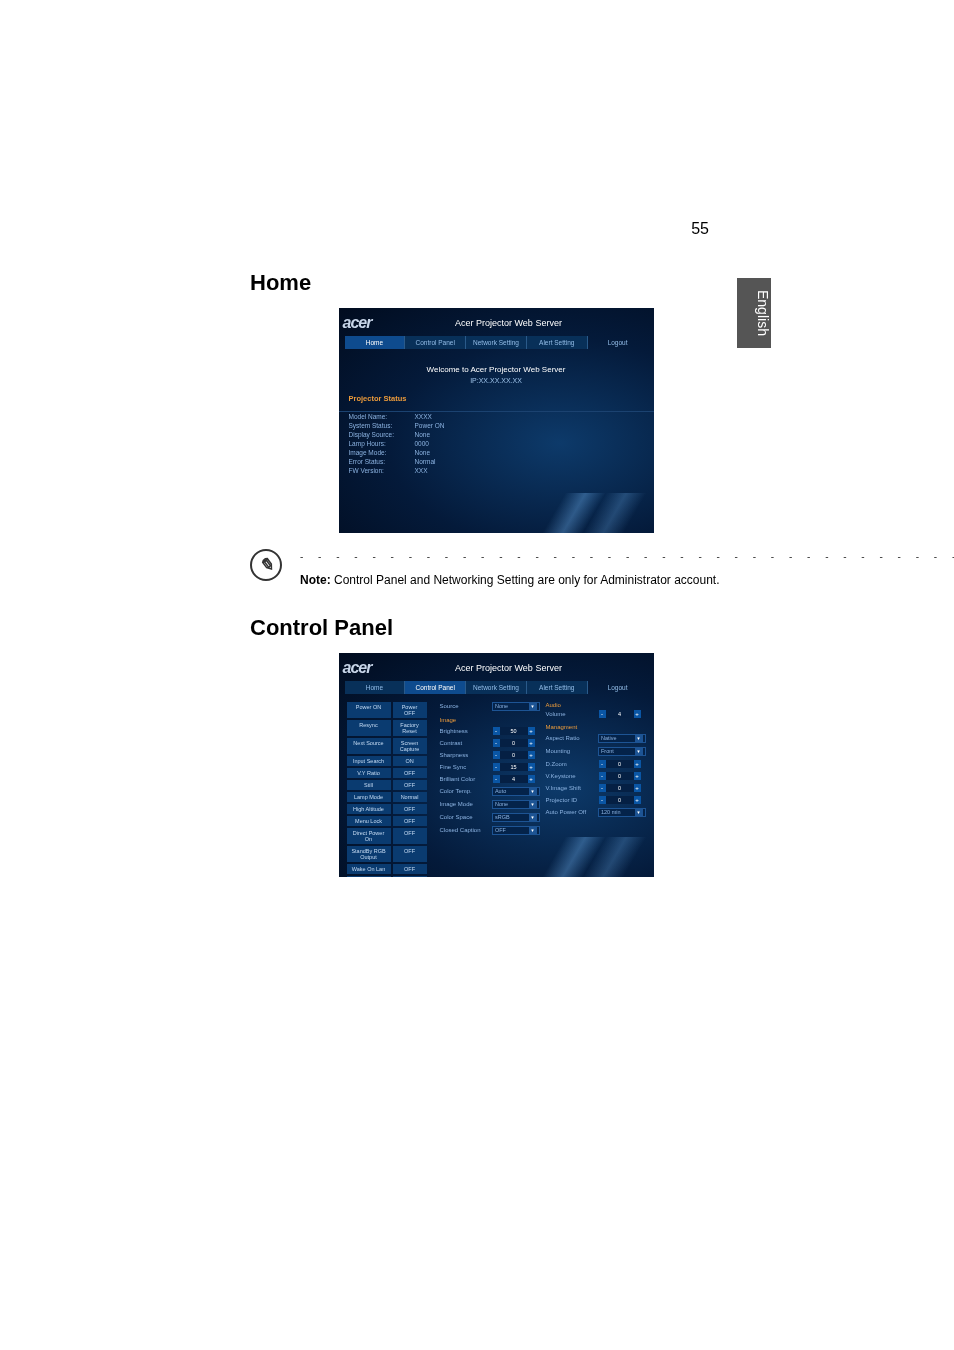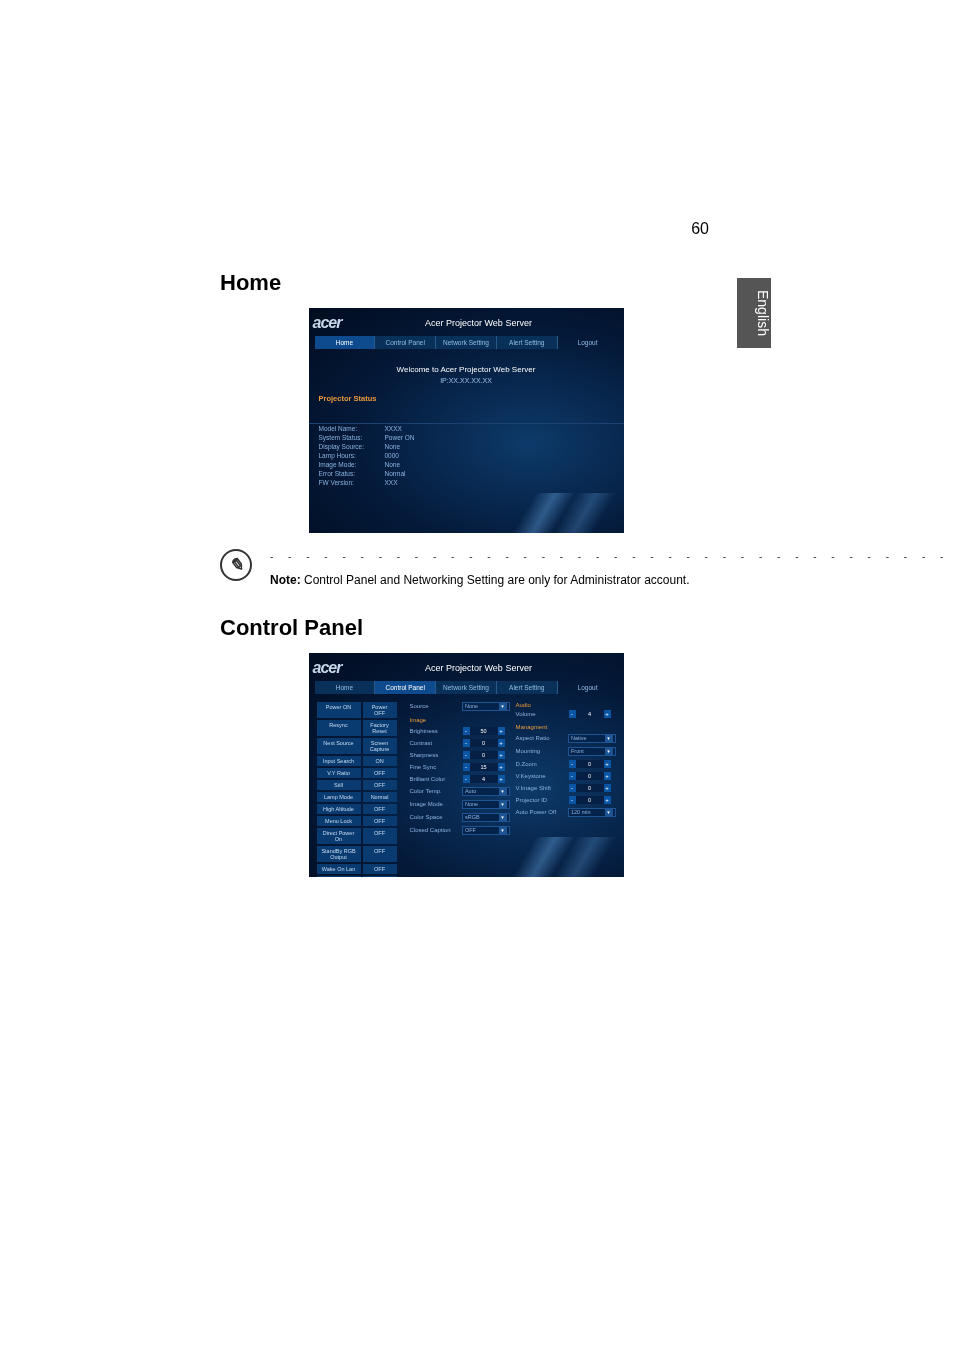--- a/index.html
+++ b/index.html
@@ -26,21 +26,21 @@
     background: #555;
     color: #fff;
     font-size: 14px;
     writing-mode: vertical-rl;
     text-align: center;
     padding: 8px 0;
   }
   .content {
     position: absolute;
     top: 270px;
-    left: 220px;
+    left: 250px;
     width: 492px;
   }
   h2.section-title {
     font-size: 22px;
     font-weight: bold;
     color: #000;
     margin-bottom: 12px;
   }
   p.body-text {
     font-size: 13px;
@@ -106,21 +106,21 @@
   .ip {
     text-align: center;
     font-size: 7px;
     color: #9cc1e8;
     margin: 3px 0 10px 0;
   }
   .ps-title {
     color: #ea9a3b;
     font-weight: bold;
     font-size: 7.5px;
-    padding: 0 10px 20px 10px;
+    padding: 0 10px 8px 10px;
     border-bottom: 1px solid #1b4270;
     margin-bottom: 0;
   }
   .status-row {
     display: flex;
     padding: 1px 10px;
     font-size: 6.5px;
     color: #8bb2e0;
   }
   .status-row .lbl { width: 66px; }
@@ -165,21 +165,21 @@
   .sl-track { flex:1; height:8px; background:#052044; text-align:center; color:#fff; font-size:5.5px; line-height:8px;}
   .sel {
     width:48px; height:9px; background:#04234a; border:1px solid #1d5494;
     color:#8bb2e0; font-size:5.5px; padding:0 2px; display:flex; justify-content:space-between; align-items:center;
   }
   .sel .caret { background:#1d5494; width:8px; height:100%; text-align:center; color:#fff; font-size:5px; line-height:7px;}
 </style>
 </head>
 <body>
 
-<div class="page-num">60</div>
+<div class="page-num">55</div>
 <div class="side-tab">English</div>
 
 <div class="content">
 
   <h2 class="section-title">Home</h2>
 
   <div class="shot" style="height:225px;">
     <div class="shot-header">
       <div class="acer-logo">acer</div>
       <div class="shot-title">Acer Projector Web Server</div>

